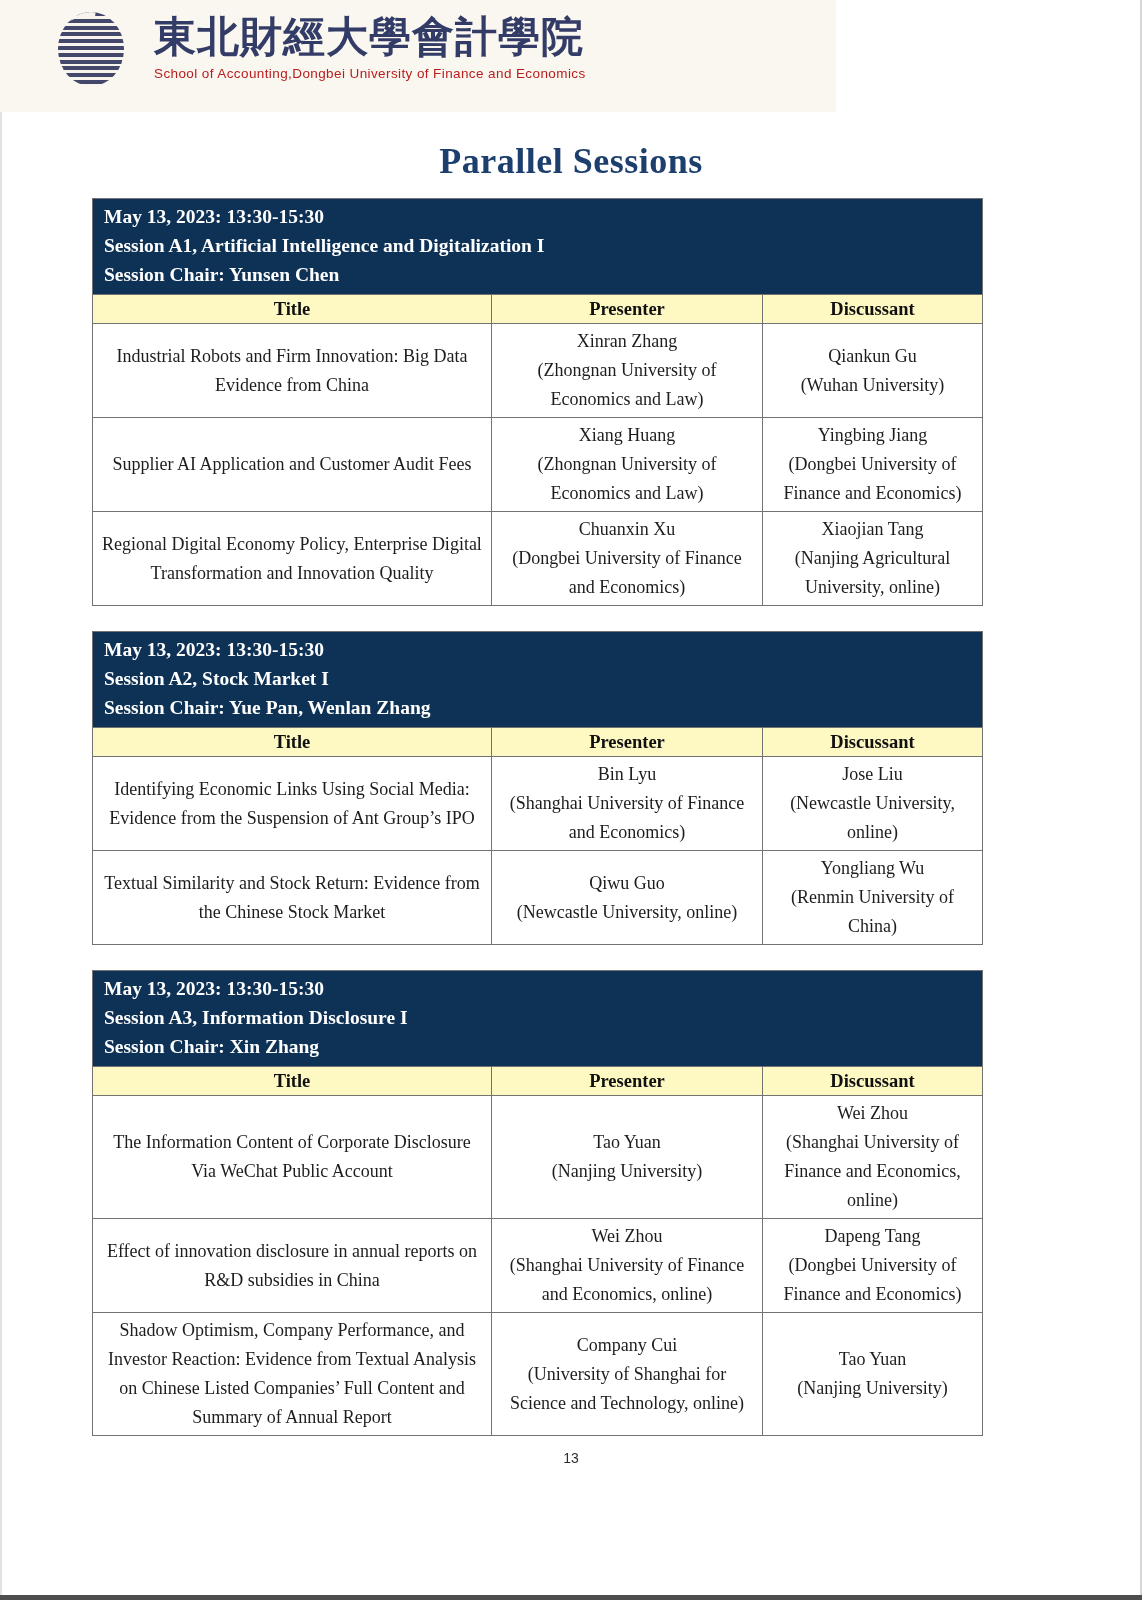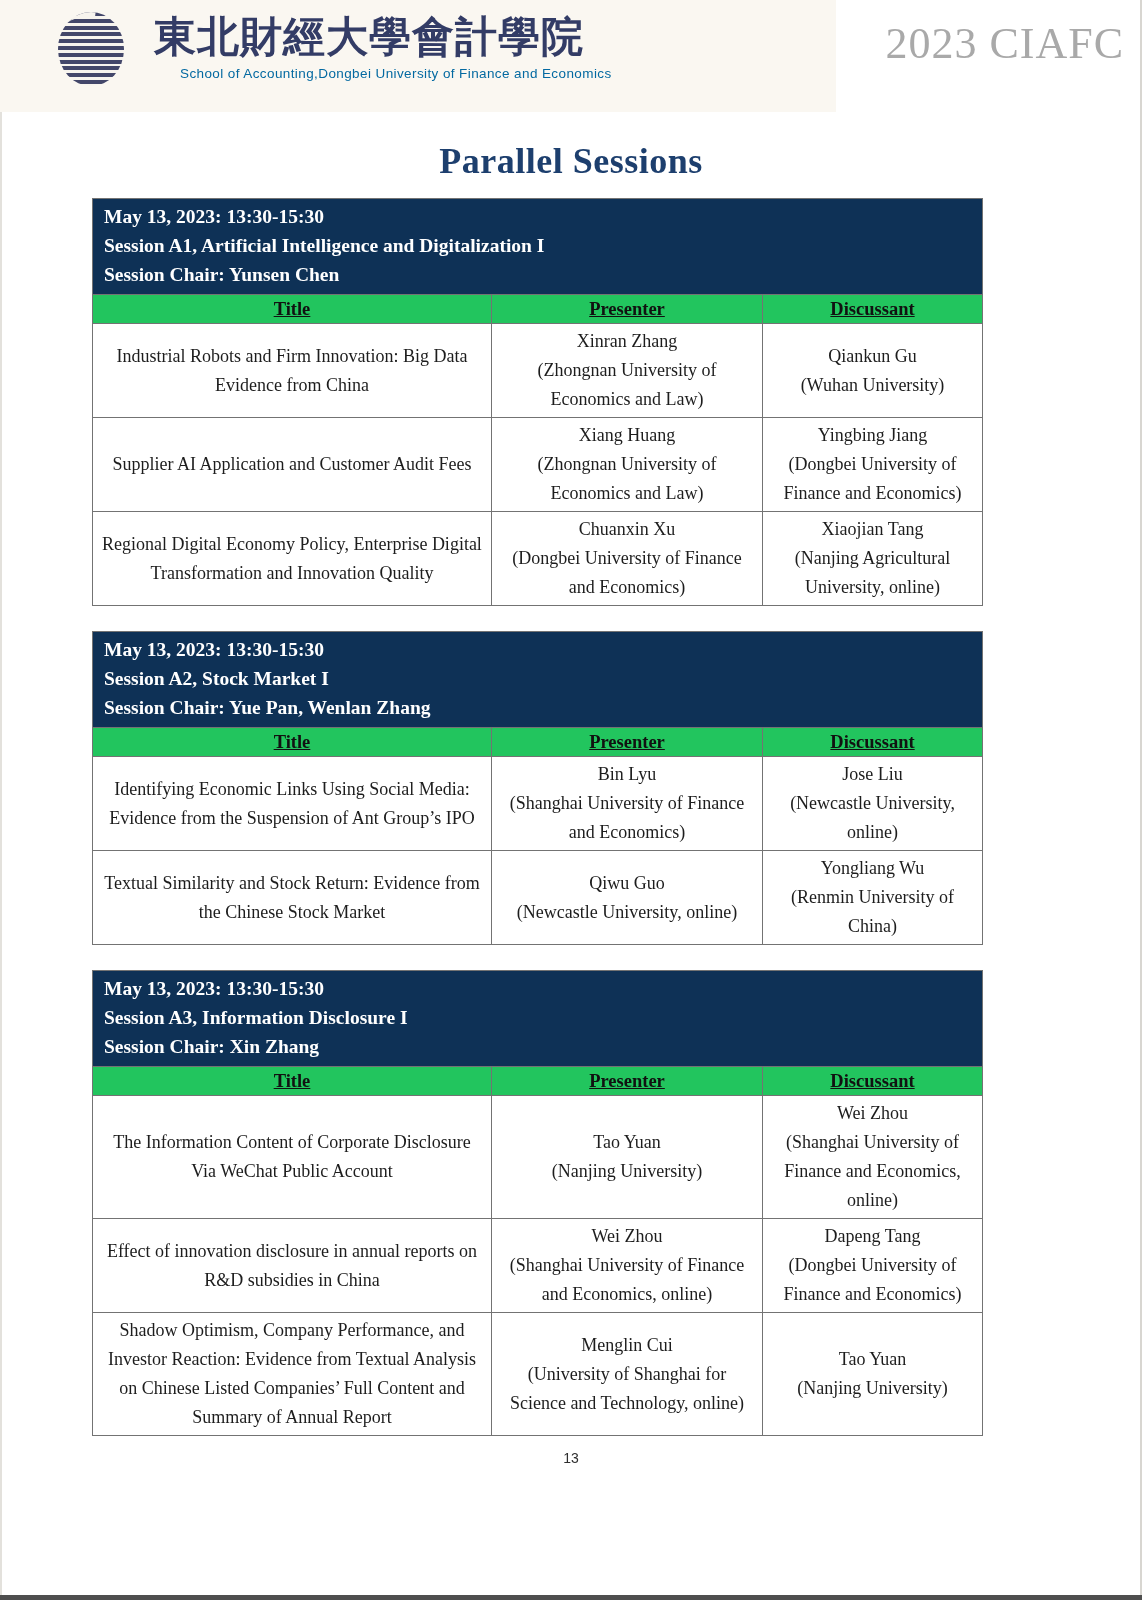--- a/index.html
+++ b/index.html
@@ -37,21 +37,21 @@
     border-radius:50%; transform:rotate(142deg);
     top:6%; left:4%;
   }
   .logo-text { margin-left:14px; }
   .logo-cn {
     font-size:42px; line-height:50px; font-weight:bold;
     color:#333c66; letter-spacing:1px; white-space:nowrap;
   }
   .logo-en {
     font-family:"Liberation Sans", sans-serif;
-    font-size:13.5px; color:#0369a1; letter-spacing:0.4px; margin-top:4px; white-space:nowrap;margin-left:26px;
+    font-size:13.5px; color:#b91c1c; letter-spacing:0.4px; margin-top:4px; white-space:nowrap;
   }
   .event-label {
     position:absolute; right:18px; top:18px;
     font-size:44px; color:#a9a9a9; letter-spacing:1px;
   }
 
   
   .page-title {
     text-align:center; margin-top:28px;
     font-size:36px; font-weight:bold; color:#1d3f6e; letter-spacing:0.5px;
@@ -68,22 +68,21 @@
   .col-discussant { width:220px; }
   table.session-table td, table.session-table th { border:1px solid #737373; }
   td.session-head {
     background:#0e3156; color:#ffffff;
     font-weight:bold; font-size:19.5px; line-height:29px;
     padding:3px 10px 5px 11px; text-align:left;
   }
   tr.cols th {
     font-size:18.5px; font-weight:bold; text-align:center;
     padding:2px 4px; line-height:24px; color:#111;
-    background:#22c55e;
-    text-decoration:underline;
+    background:#fef9c3;
   }
   tbody td {
     font-size:18px; line-height:29px; text-align:center;
     padding:3px 6px; background:#ffffff; vertical-align:middle;
   }
   .person-name, .person-affil { text-align:center; }
 
   
   .page-number {
     text-align:center; margin-top:14px;
@@ -99,21 +98,20 @@
 
 <div class="header">
   <div class="header-band"></div>
   <div class="logo-wrap">
     <div class="globe"></div>
     <div class="logo-text">
       <div class="logo-cn">東北財經大學會計學院</div>
       <div class="logo-en">School of Accounting,Dongbei University of Finance and Economics</div>
     </div>
   </div>
-  <div class="event-label">2023 CIAFC</div>
 </div>
 
 <div class="page-title">Parallel Sessions</div>
 
 <table class="session-table first">
   <colgroup>
       <col class="col-title">
       <col class="col-presenter">
       <col class="col-discussant">
     </colgroup>
@@ -253,21 +251,21 @@
         <div class="person-affil">(Shanghai University of Finance and Economics, online)</div>
       </td>
       <td>
         <div class="person-name">Dapeng Tang</div>
         <div class="person-affil">(Dongbei University of Finance and Economics)</div>
       </td>
     </tr>
     <tr>
       <td>Shadow Optimism, Company Performance, and Investor Reaction: Evidence from Textual Analysis on Chinese Listed Companies’ Full Content and Summary of Annual Report</td>
       <td>
-        <div class="person-name">Menglin Cui</div>
+        <div class="person-name">Company Cui</div>
         <div class="person-affil">(University of Shanghai for Science and Technology, online)</div>
       </td>
       <td>
         <div class="person-name">Tao Yuan</div>
         <div class="person-affil">(Nanjing University)</div>
       </td>
     </tr>
   </tbody>
 </table>
 

